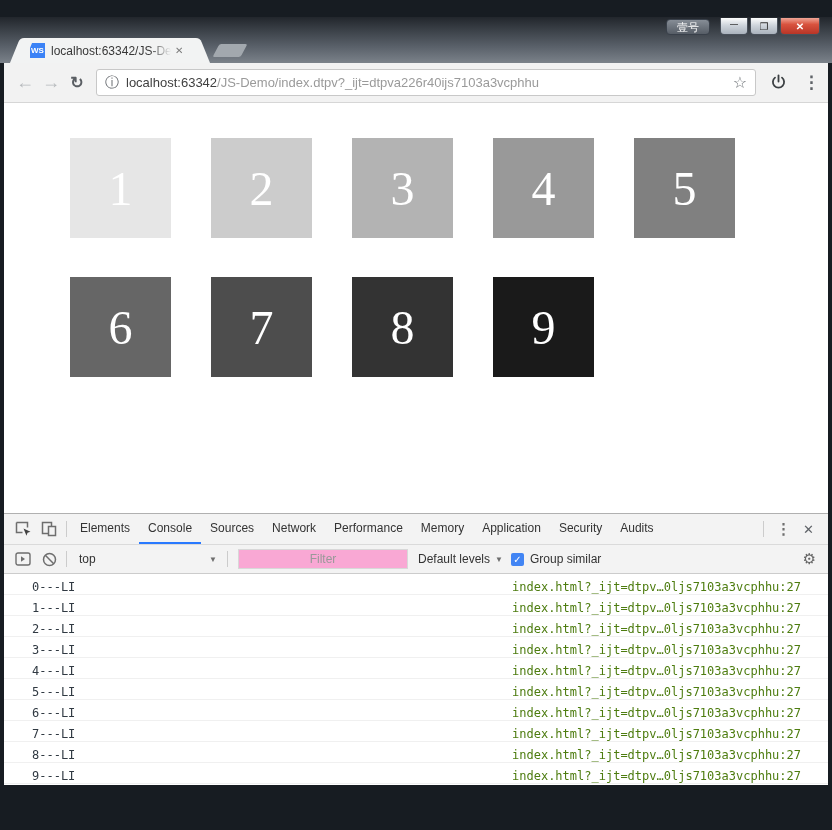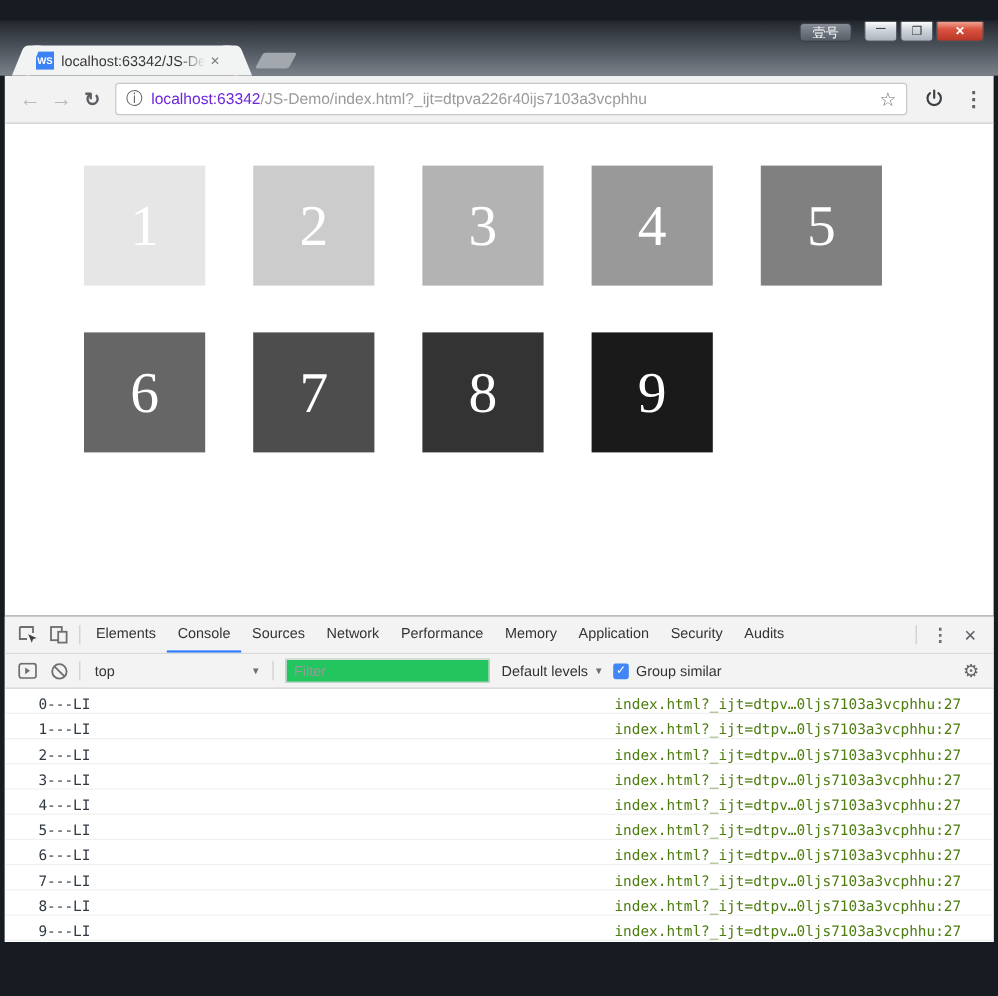--- a/index.html
+++ b/index.html
@@ -34,21 +34,21 @@
 
   
   .toolbar { height:40px; background:#f2f2f2; border-bottom:1px solid #d6d6d6;
     display:flex; align-items:center; padding:0 8px; }
   .nav-ico { font-size:18px; color:#b7babd; width:26px; text-align:center; }
   .nav-reload { font-size:16px; color:#5a5e63; width:26px; text-align:center; font-weight:bold; }
   .urlbox { flex:0 0 auto; width:660px; height:27px; background:#fff; border:1px solid #c8c8c8; border-radius:3px;
     margin-left:6px; display:flex; align-items:center; padding:0 8px; }
   .info-ico { color:#5f6368; font-size:14px; margin-right:7px; }
   .url { font-size:13px; white-space:nowrap; overflow:hidden; flex:1; }
-  .url-host { color:#6d28d9; }
+  .url-host { color:#404040; }
   .url-path { color:#9a9a9a; }
   .star-ico { font-size:16px; color:#6e7377; margin-left:6px; }
   .ext-power { margin-left:14px; }
   .menu-dots { font-size:17px; color:#5f6368; margin-left:16px; font-weight:bold; }
 
   
   .page { height:410px; background:#fff; overflow:hidden; }
   .sq-row { display:flex; gap:40px; padding-left:66px; }
   .sq-row1 { margin-top:35px; }
   .sq-row2 { margin-top:39px; }
@@ -65,22 +65,22 @@
   .dtab.active { border-bottom-width:2px; border-bottom-style:solid; }
   .dt-tab-spacer { flex:1; }
   .dt-more { font-size:15px; color:#6e6e6e; padding:0 8px; font-weight:bold; }
   .dt-close { font-size:13px; color:#5f6368; padding:0 8px 0 4px; }
 
   .dt-toolbar { height:30px; background:#f3f3f3; border-top:1px solid #dadada; border-bottom:1px solid #ccc;
     display:flex; align-items:center; padding:0 6px; flex:0 0 auto; }
   .ctx-select { width:152px; height:22px; display:flex; align-items:center; justify-content:space-between;
     font-size:12px; color:#333; padding:0 6px 0 8px; }
   .dd-arrow { font-size:8px; color:#6e6e6e; }
-  .filter-input { width:170px; height:20px; border:1px solid #d8d8d8; background:#22c55e; font-size:12px;
-    padding:0 6px; color:#333; margin:0 6px; font-family:"Liberation Sans", sans-serif; }
+  .filter-input { width:170px; height:20px; border:1px solid #d8d8d8; background:#f9a8d4; font-size:12px;
+    padding:0 6px; color:#333; margin:0 6px; font-family:"Liberation Sans", sans-serif;text-align:center; }
   .filter-input::placeholder { color:#999; }
   .levels { font-size:12px; color:#333; display:flex; align-items:center; gap:5px; margin:0 8px 0 4px; }
   .gs-wrap { display:flex; align-items:center; gap:6px; font-size:12px; color:#333; }
   .checkbox { width:13px; height:13px; border-radius:2px; display:flex; align-items:center; justify-content:center;
     color:#fff; font-size:10px; line-height:13px; }
   .dt-spacer { flex:1; }
   .gear { font-size:15px; color:#666; padding-right:6px; }
 
   .console { flex:1; background:#fff; overflow:hidden; font-family:"DejaVu Sans Mono", monospace; }
   .crow { height:21px; border-bottom:1px solid #f0f0f0; display:flex; align-items:flex-end;
@@ -118,21 +118,21 @@
     </div>
     <div class="newtab-btn"></div>
   </div>
 
   <div class="toolbar">
     <div class="nav-ico">←</div>
     <div class="nav-ico">→</div>
     <div class="nav-reload">↻</div>
     <div class="urlbox">
       <span class="info-ico">ⓘ</span>
-      <span class="url"><span class="url-host">localhost:63342</span><span class="url-path">/JS-Demo/index.html?_ijt=dtpva226r40ijs7103a3vcphhu</span></span>
+      <span class="url"><span class="url-host">localhost:63342</span><span class="url-path">/JS-Demo/index.dtpv?_ijt=dtpva226r40ijs7103a3vcphhu</span></span>
       <span class="star-ico">☆</span>
     </div>
     <span class="ext-power">
       <svg width="17" height="17" viewBox="0 0 17 17">
         <path d="M8.5 1.5 v6" stroke="#3c4043" stroke-width="1.8" fill="none" stroke-linecap="round"></path>
         <path d="M5 3.6 a5.6 5.6 0 1 0 7 0" stroke="#3c4043" stroke-width="1.8" fill="none" stroke-linecap="round"></path>
       </svg>
     </span>
     <span class="menu-dots">⋮</span>
   </div>

